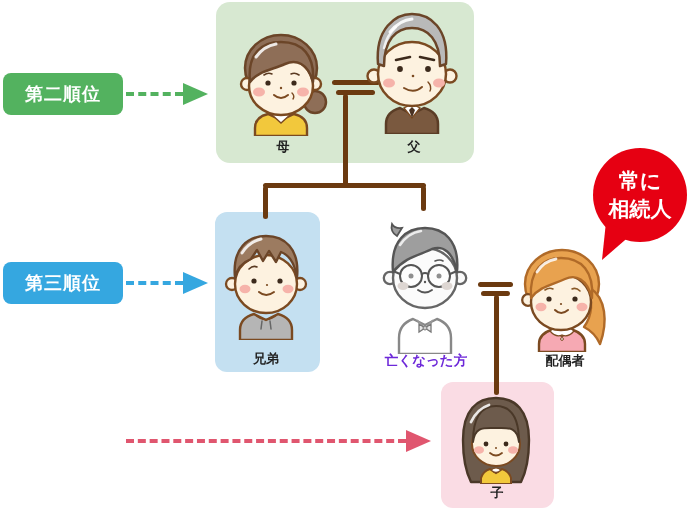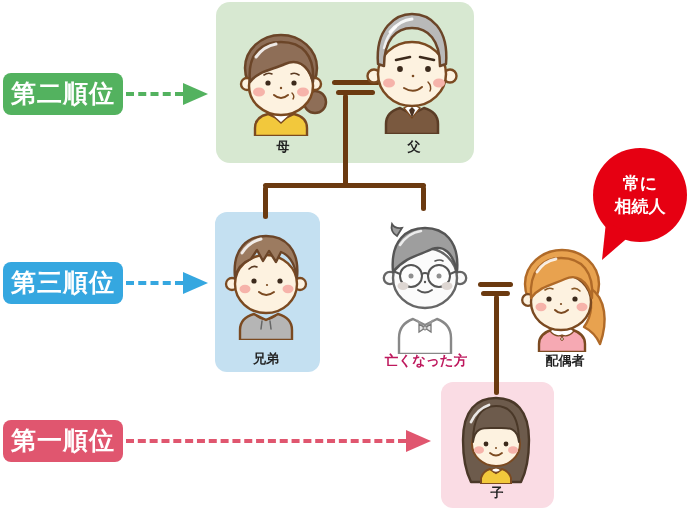--- a/index.html
+++ b/index.html
@@ -10,49 +10,49 @@
   .gbox{position:absolute;border-radius:14px;}
   .box-parents{left:216px;top:2px;width:258px;height:161px;background:#d7e8d1;}
   .box-sibling{left:215px;top:212px;width:105px;height:160px;background:#c4e0f1;border-radius:12px;}
   .box-child{left:441px;top:382px;width:113px;height:126px;background:#fadce4;border-radius:12px;}
 
   
   .line{position:absolute;background:#6b3a10;border-radius:2.5px;z-index:3;}
 
   
   .rank{position:absolute;left:3px;width:120px;height:42px;border-radius:8px;color:#fff;
-        font-size:25px;font-weight:700;text-align:center;line-height:42px;letter-spacing:1px;z-index:6;}
+        font-size:18px;font-weight:700;text-align:center;line-height:42px;letter-spacing:1px;z-index:6;}
   .rank-2{top:73px;background:#53b25f;}
   .rank-3{top:262px;background:#35a7e0;text-align:center;}
   .rank-1{top:420px;background:#e0566f;}
 
   
   .dash{position:absolute;height:0;border-top:4px dashed;z-index:5;}
   .ahead{position:absolute;width:0;height:0;border-top:11px solid transparent;border-bottom:11px solid transparent;z-index:5;}
   .dash-2{left:126px;top:92px;width:57px;border-color:#53b25f;}
   .head-2{left:183px;top:83px;border-left:25px solid #53b25f;}
   .dash-3{left:126px;top:281px;width:57px;border-color:#35a7e0;}
   .head-3{left:183px;top:272px;border-left:25px solid #35a7e0;}
   .dash-1{left:126px;top:439px;width:280px;border-color:#e0566f;}
   .head-1{left:406px;top:430px;border-left:25px solid #e0566f;}
 
   
   .person{position:absolute;z-index:4;}
   .plabel{position:absolute;text-align:center;font-size:13px;font-weight:700;color:#222;z-index:6;}
   .lbl-mother{left:233px;top:138px;width:100px;}
   .lbl-father{left:362px;top:138px;width:104px;}
   .lbl-sibling{left:216px;top:350px;width:100px;}
-  .lbl-deceased{left:365px;top:352px;width:122px;color:#be185d;font-size:13.5px;}
+  .lbl-deceased{left:365px;top:352px;width:122px;color:#6d28d9;font-size:13.5px;}
   .lbl-spouse{left:515px;top:352px;width:100px;text-align:center;}
   .lbl-child{left:447px;top:484px;width:100px;}
 
   
   .bubble{position:absolute;left:593px;top:148px;width:94px;height:94px;border-radius:50%;
           background:#e60012;color:#fff;display:flex;flex-direction:column;align-items:center;
-          justify-content:center;font-size:17px;font-weight:700;line-height:1.35;z-index:7;}
+          justify-content:center;font-size:21px;font-weight:700;line-height:1.35;z-index:7;}
   .bubble-tail{position:absolute;left:596px;top:220px;z-index:7;}
 </style>
 </head>
 <body>
 
 <div class="canvas">
 
   <div class="gbox box-parents"></div>
   <div class="gbox box-sibling"></div>
   <div class="gbox box-child"></div>
@@ -62,21 +62,20 @@
   <div class="line" style="left:343px;top:94px;width:5px;height:94px;"></div>
   <div class="line" style="left:263px;top:183px;width:163px;height:5px;"></div>
   <div class="line" style="left:263px;top:186px;width:5px;height:33px;"></div>
   <div class="line" style="left:421px;top:186px;width:5px;height:25px;"></div>
   <div class="line" style="left:478px;top:282px;width:35px;height:5px;"></div>
   <div class="line" style="left:481px;top:291px;width:29px;height:5px;"></div>
   <div class="line" style="left:494px;top:295px;width:5px;height:100px;"></div>
 
   <div class="rank rank-2">第二順位</div>
   <div class="rank rank-3">第三順位</div>
-  <div class="rank rank-1">第一順位</div>
 
   <div class="dash dash-2"></div>
   <div class="ahead head-2"></div>
   <div class="dash dash-3"></div>
   <div class="ahead head-3"></div>
   <div class="dash dash-1"></div>
   <div class="ahead head-1"></div>
 
   <svg class="person" style="left:231px;top:24px;" width="100" height="112" viewBox="0 0 100 112">
     <ellipse cx="50" cy="44" rx="36" ry="33" fill="#8e6e57" stroke="#6b4528" stroke-width="2.5"></ellipse>

